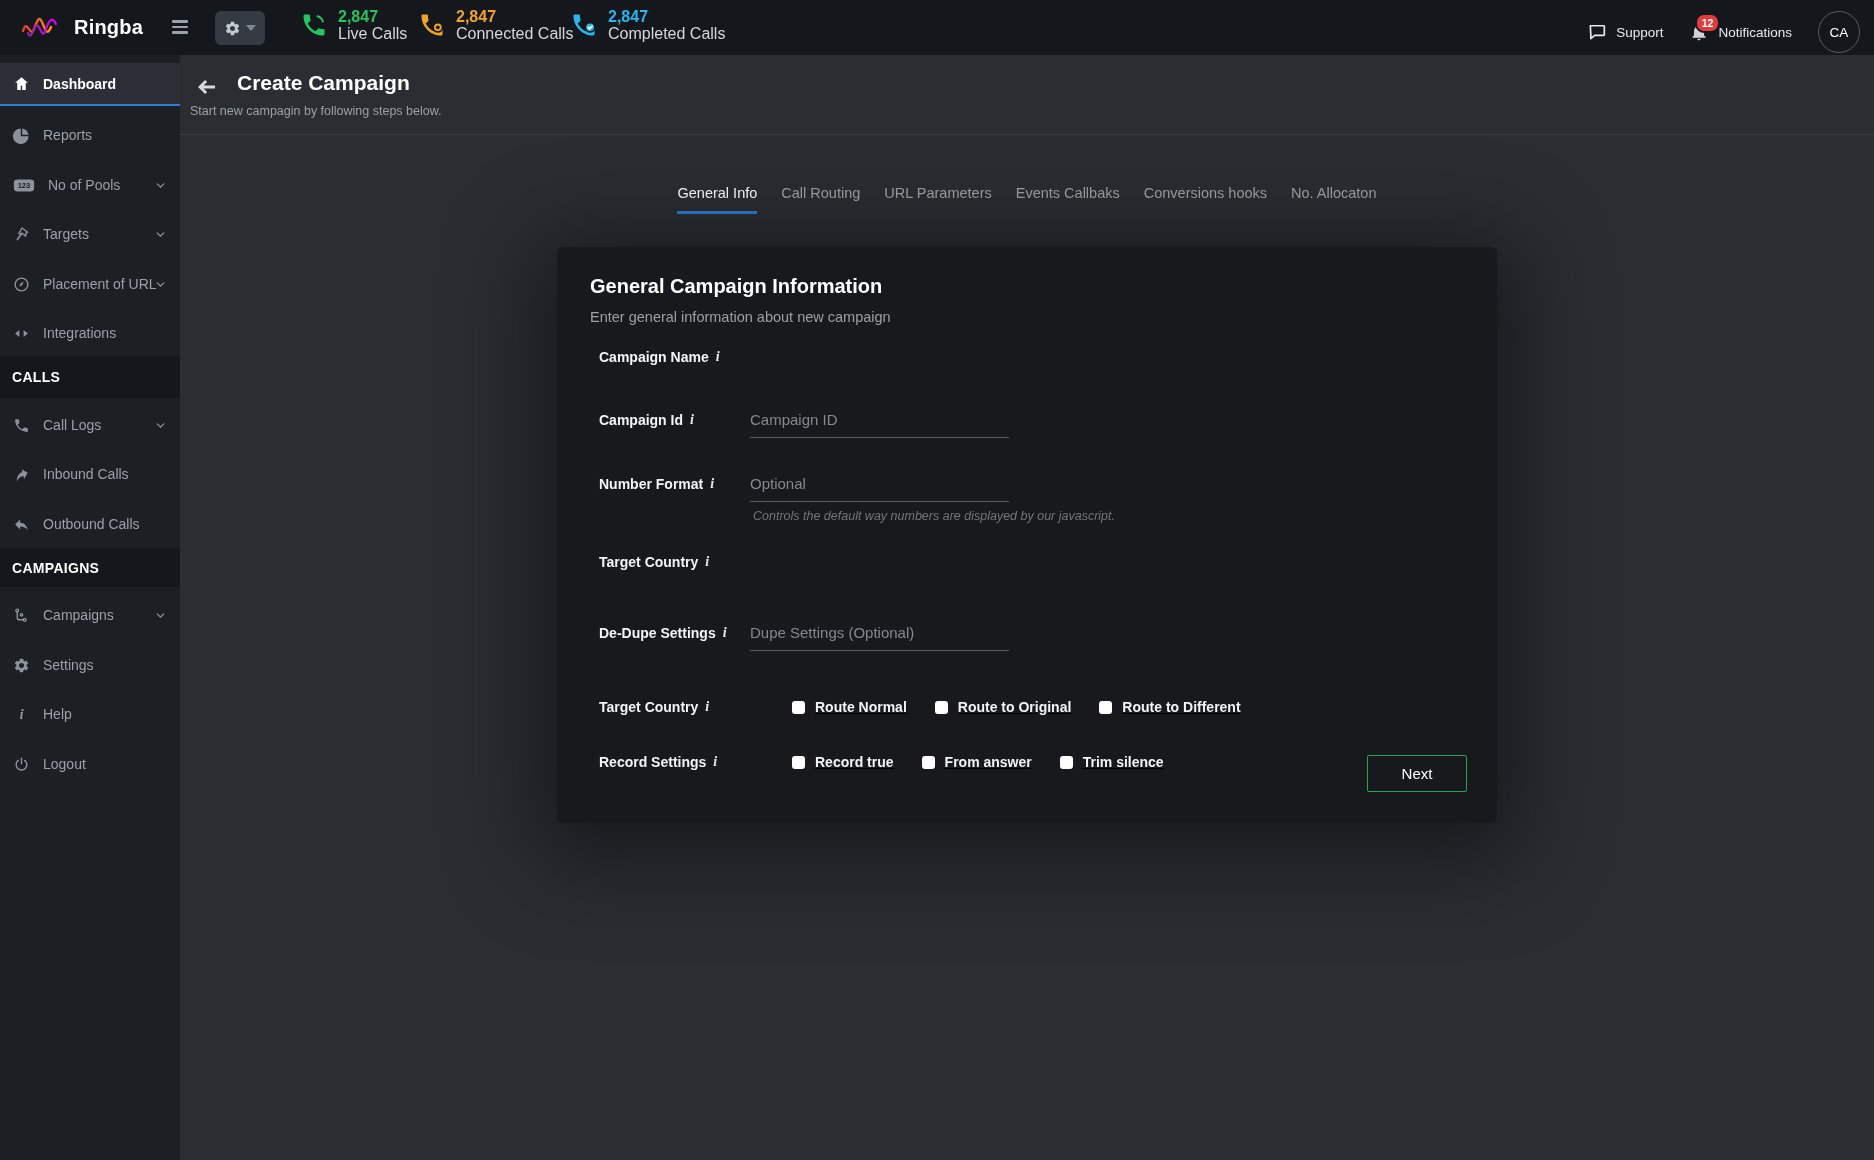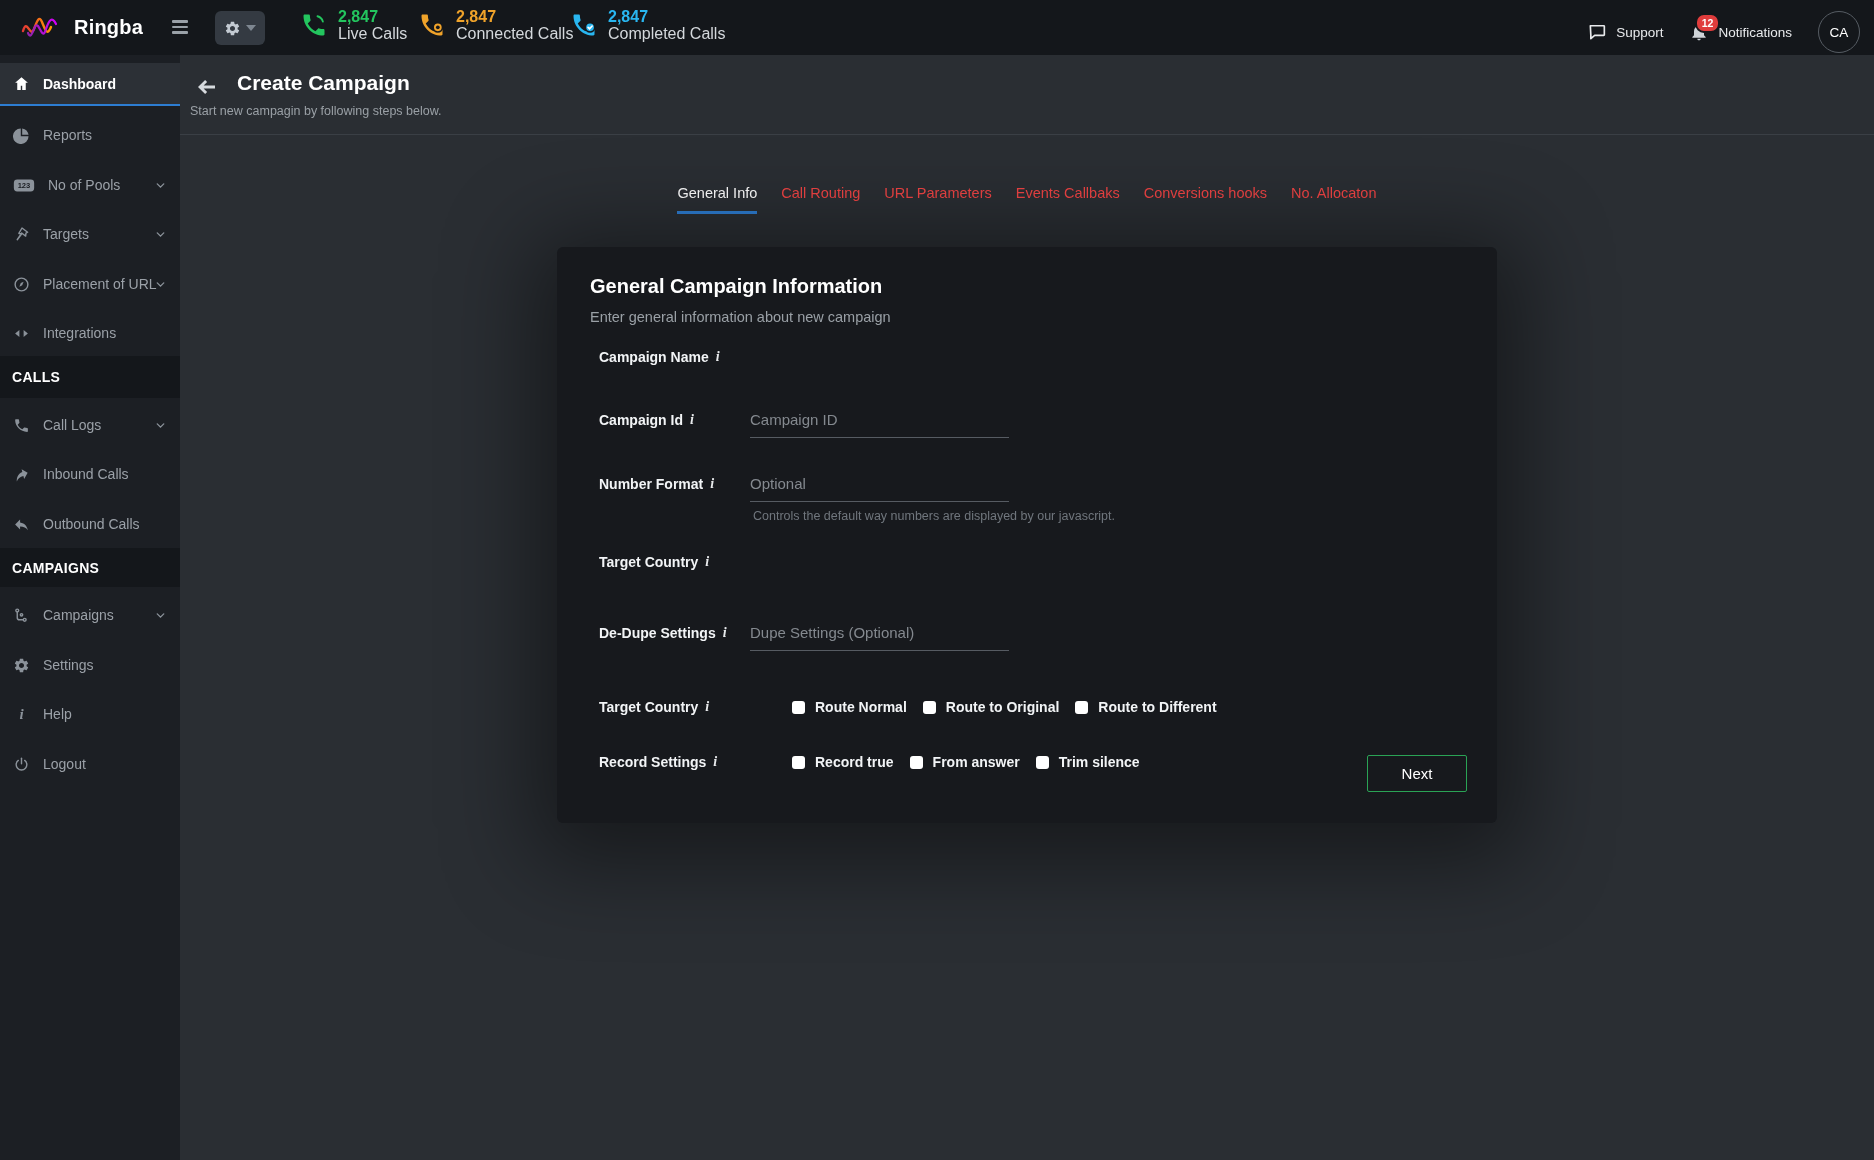--- a/index.html
+++ b/index.html
@@ -33,35 +33,35 @@
 
   
   #main { position:absolute; left:180px; top:55px; width:1694px; height:896px; background:#2a2e33; }
   .back-arrow { position:absolute; left:15px; top:20px; cursor:pointer; }
   .page-title { position:absolute; left:57px; top:16px; font-size:21px; font-weight:700; color:#fff; }
   .page-sub { position:absolute; left:10px; top:49px; font-size:12.5px; color:#9aa0a6; }
   .header-divider { position:absolute; left:0; top:79px; width:1694px; height:1px; background:#3a3f45; }
 
   
   #tabs { position:absolute; left:0; top:130px; width:1694px; display:flex; justify-content:center; gap:24px; }
-  .tab { font-size:14.5px; color:#ef4444; padding-bottom:10px; cursor:pointer; }
+  .tab { font-size:14.5px; color:#a3a3a3; padding-bottom:10px; cursor:pointer; }
   .tab.active { color:#ffffff; font-weight:500; border-bottom:3px solid #2d7dd2; }
 
   
   #card { position:absolute; left:377px; top:192px; width:940px; height:576px; background:#17191d; border-radius:6px; box-shadow:0 15px 90px 25px rgba(0,0,0,.45); }
   .card-title { position:absolute; left:33px; top:28px; font-size:20px; font-weight:700; color:#fff; }
   .card-sub { position:absolute; left:33px; top:62px; font-size:14.5px; color:#9aa0a6; }
   .frow { position:absolute; left:42px; width:860px; height:36px; }
   .flabel { position:absolute; left:0; top:0; height:36px; width:150px; display:flex; align-items:center; gap:7px; color:#f2f4f6; font-size:14px; font-weight:700; }
   .info-i { font-family:"Liberation Serif", serif; font-style:italic; font-weight:700; font-size:14px; color:#e8eaec; cursor:pointer; }
   .fctrl { position:absolute; left:151px; top:0; width:259px; height:36px; }
   .fctrl input { width:259px; height:36px; background:transparent; border:none; border-bottom:1px solid #565b62; color:#e8eaec; font-size:15px; outline:none; font-family:"Liberation Sans", sans-serif; }
   .fctrl input::placeholder { color:#84898f; opacity:1; }
-  .fhelper { position:absolute; left:196px; font-size:12.5px; color:#70767d; }
-  .cbrow { position:absolute; left:193px; top:0; height:30px; display:flex; gap:16px; }
+  .fhelper { position:absolute; left:196px; font-size:12.5px; font-style:italic; color:#70767d; }
+  .cbrow { position:absolute; left:193px; top:0; height:30px; display:flex; gap:28px;text-decoration:underline; }
   .cb { display:flex; align-items:center; gap:10px; cursor:pointer; }
   .cbbox { width:13px; height:13px; background:#ffffff; border-radius:3px; display:inline-block; }
   .cblabel { color:#f2f4f6; font-size:14px; font-weight:700; }
   .next-btn { position:absolute; left:810px; top:508px; width:100px; height:37px; background:transparent; border:1.5px solid #2aa355; border-radius:2px; color:#fff; font-size:15px; font-family:"Liberation Sans", sans-serif; cursor:pointer; }
 
   svg { display:block; }
 </style>
 </head>
 <body>
 

